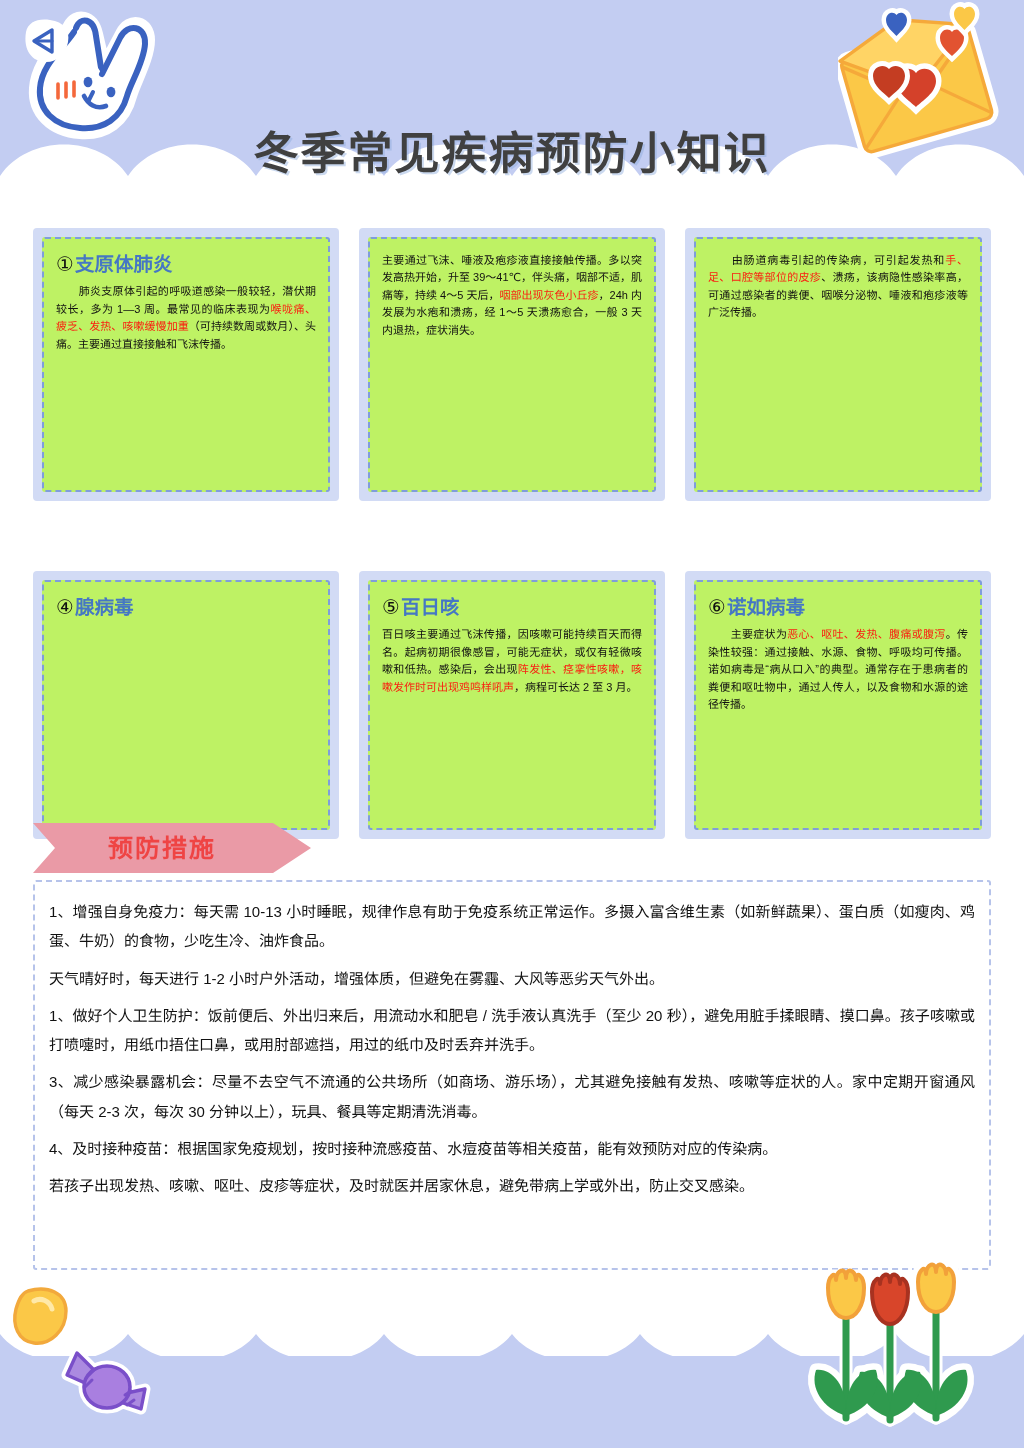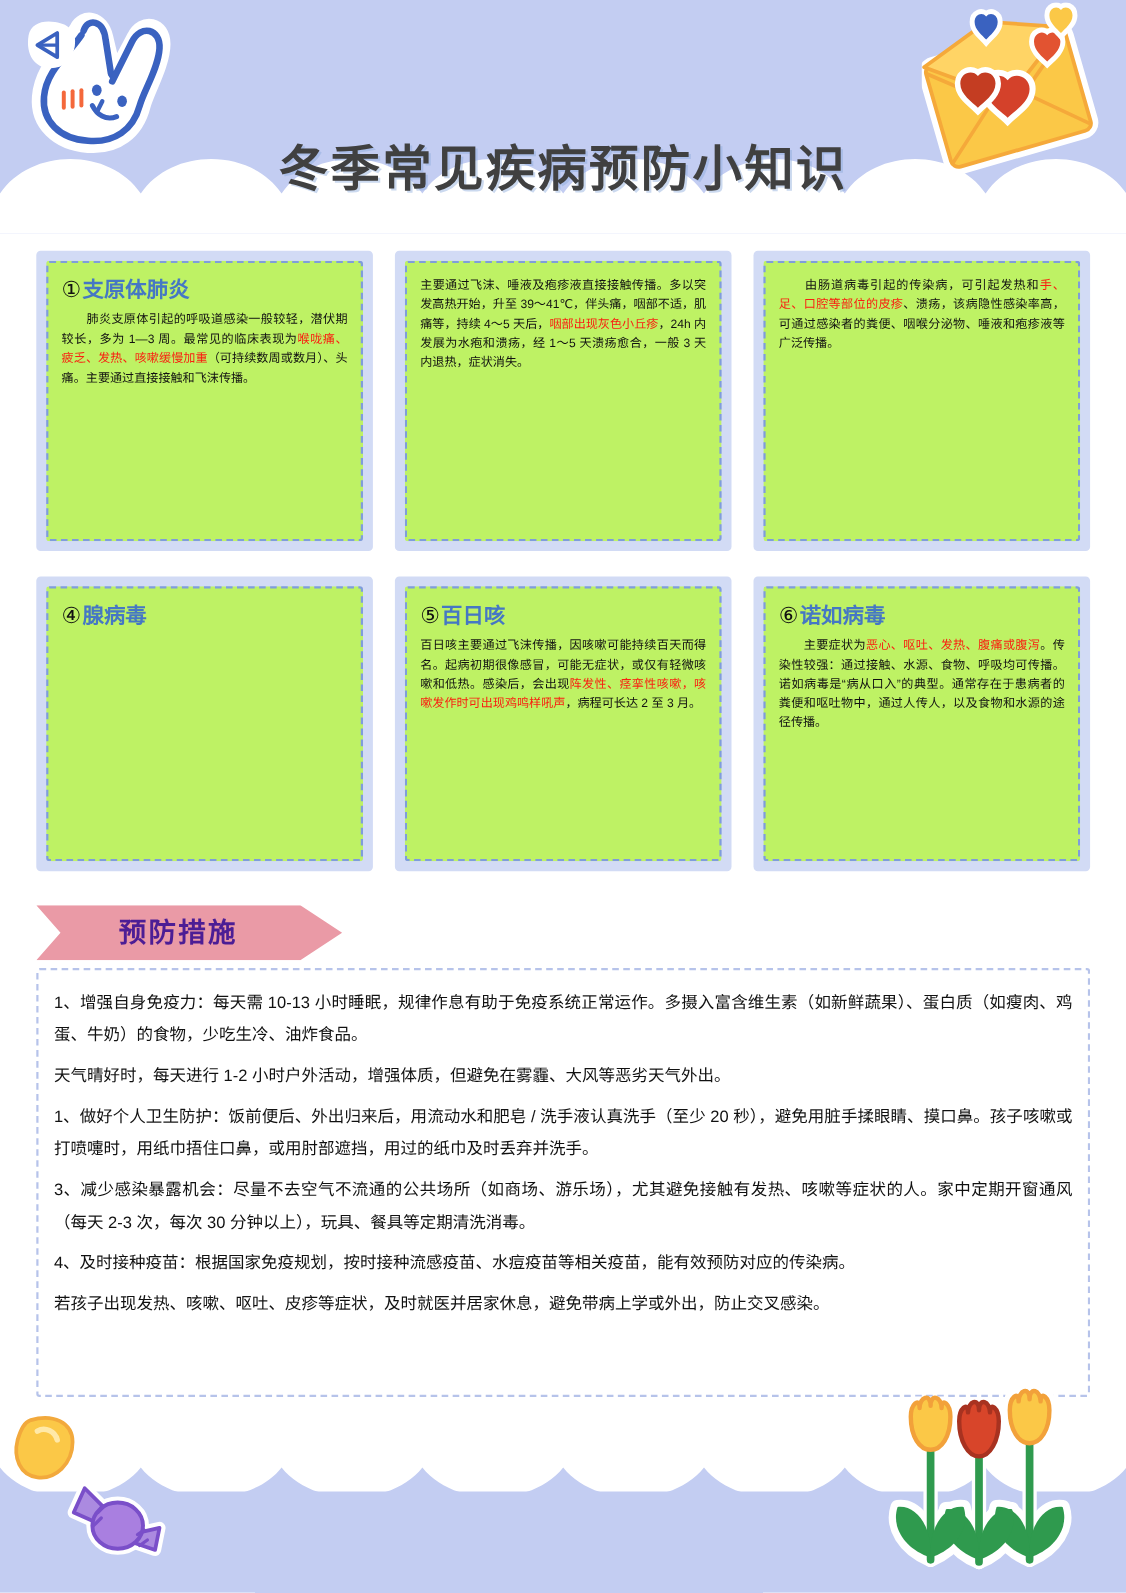--- a/index.html
+++ b/index.html
@@ -57,21 +57,21 @@
   }
   .card-inner{
     background:#bef264;
     border:2px dashed #7f9ddb;
     border-radius:3px;
     padding:13px 12px 12px 12px;
     box-sizing:border-box;
     height:100%;
   }
   .card-row1 .card{height:273px;}
-  .card-row2 .card{height:268px;}
+  .card-row2 .card{height:268px;margin-top:47px;}
 
   .card-title{
     font-size:19.5px;
     font-weight:bold;
     color:#4577c4;
     margin:0 0 7px 0;
     line-height:1.2;
     white-space:nowrap;
   }
   .card-num{
@@ -104,21 +104,21 @@
   }
   .ribbon{
     position:absolute;left:0;top:-22px;
     width:278px;height:50px;
     z-index:4;
   }
   .ribbon svg{display:block;}
   .ribbon-label{
     position:absolute;left:0;top:-22px;width:258px;height:50px;
     line-height:50px;text-align:center;
-    font-size:25px;font-weight:bold;color:#4c1d95;
+    font-size:25px;font-weight:bold;color:#ef4444;
     z-index:5;
     letter-spacing:2px;
   }
   .prevent-list{
     position:absolute;left:16px;top:52px;width:926px;
     z-index:3;
   }
   .prevent-item{
     font-size:15px;
     line-height:1.95;

